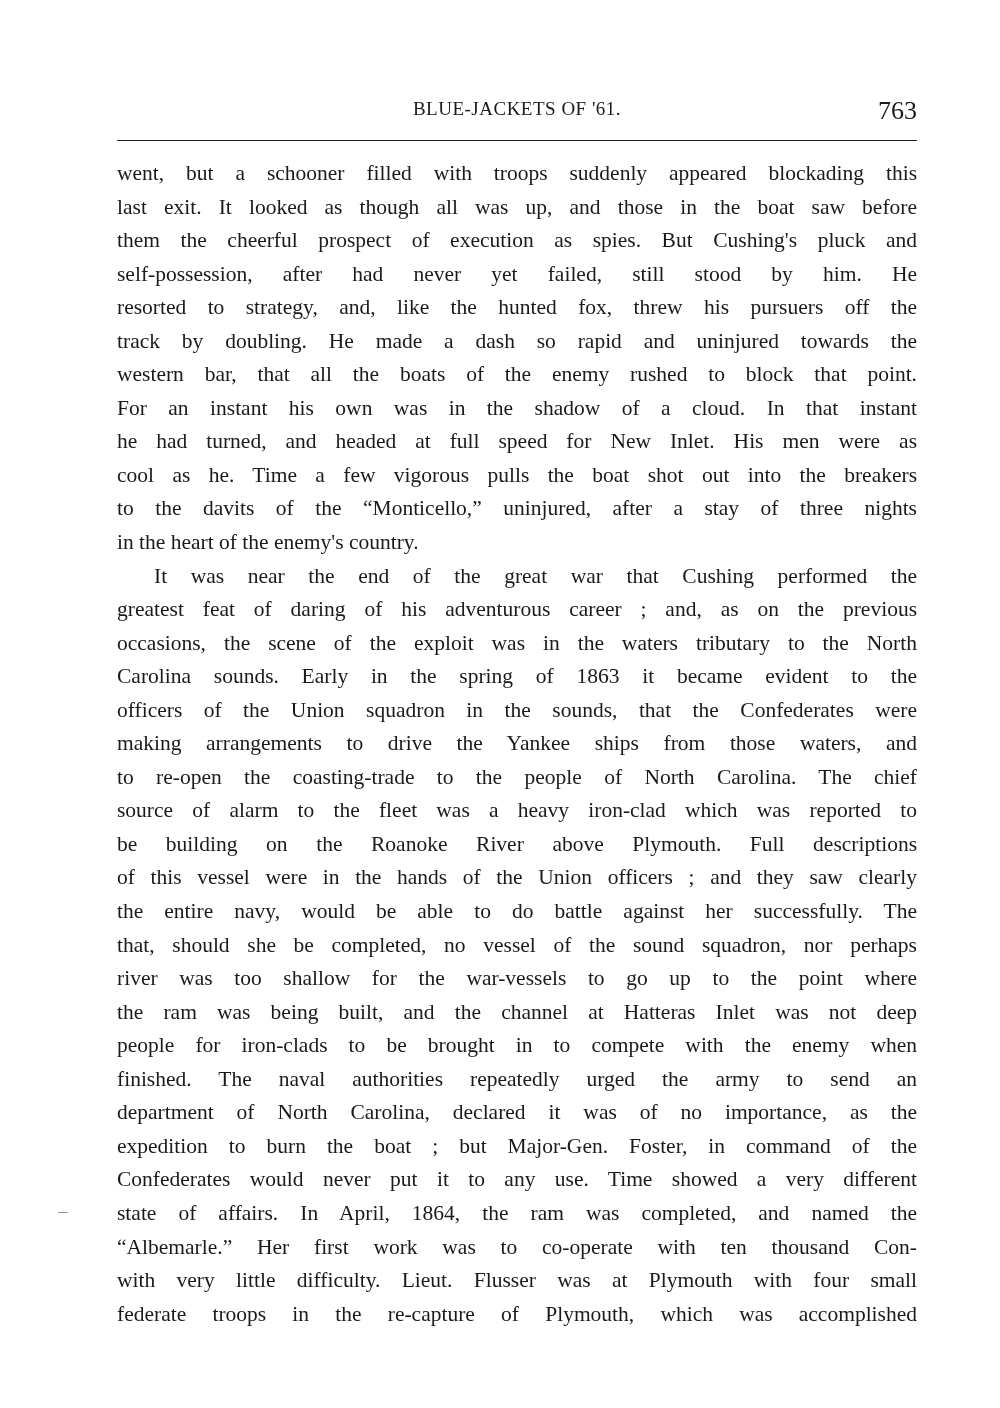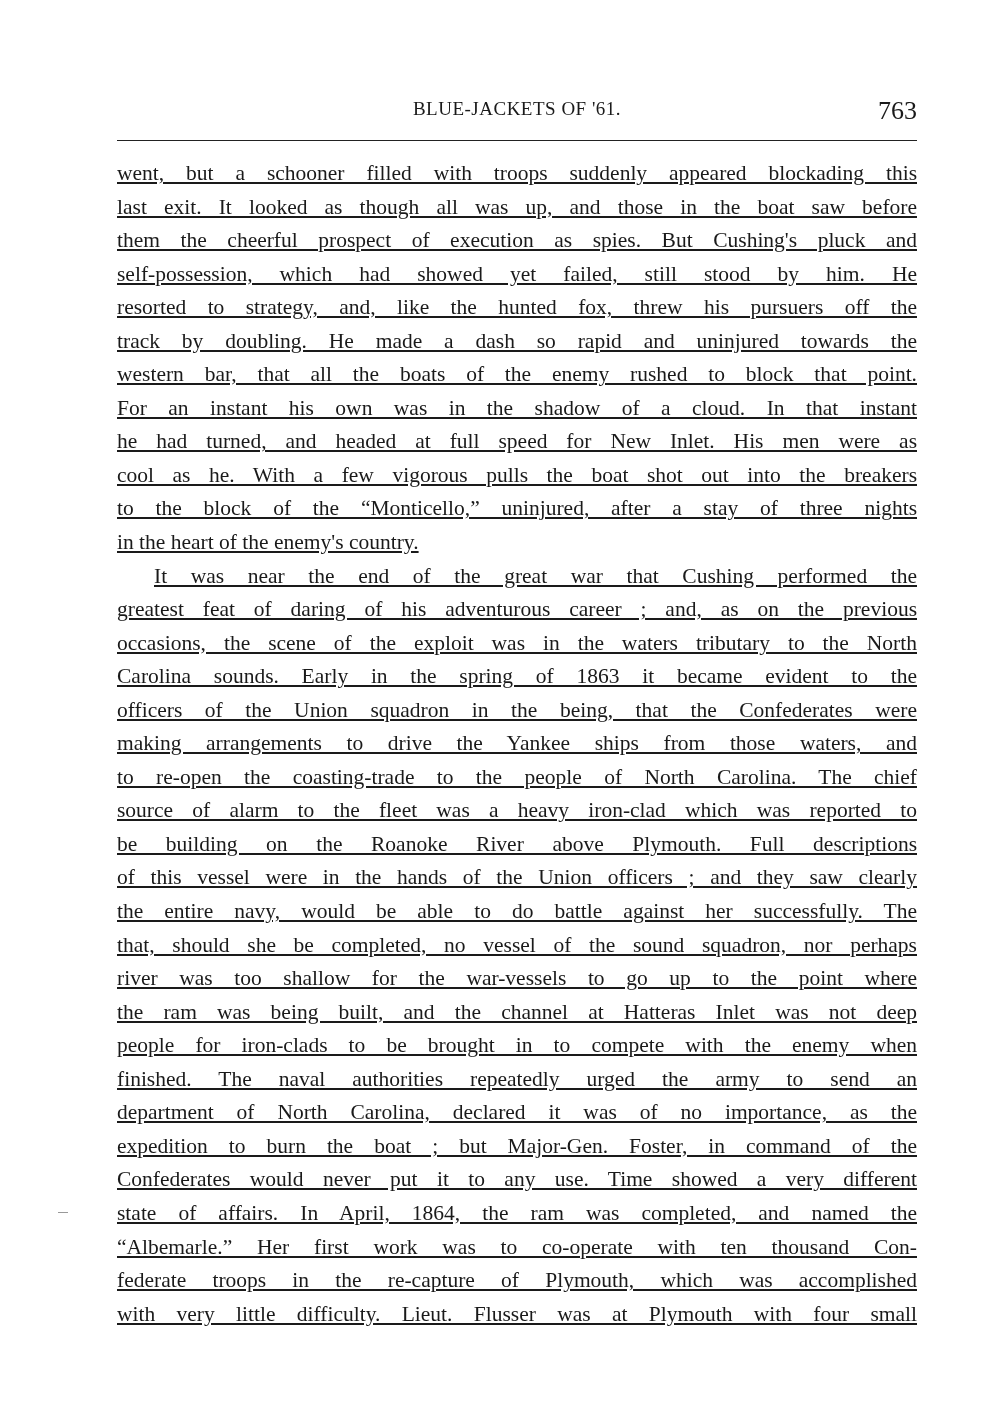--- a/index.html
+++ b/index.html
@@ -12,69 +12,69 @@
   }
   .page-number {
     position: absolute; right: 0; top: 0;
     font-family: "Liberation Serif", serif; font-size: 26px;
   }
   .rule { position: absolute; left: 117px; top: 124px; width: 800px; height: 0; border-top: 1.6px solid #222; }
   .body-text {
     position: absolute; left: 117px; top: 141px; width: 800px;
     font-family: "Liberation Serif", serif; font-size: 21.5px; line-height: 33.55px;
   }
-  .line { display: block; text-align: justify; text-align-last: justify; white-space: nowrap; height: 33.55px; overflow: visible; text-decoration: underline; }
+  .line { display: block; text-align: justify; text-align-last: justify; white-space: nowrap; height: 33.55px; overflow: visible; }
   .line.last { text-align-last: left; }
   .line.indent { padding-left: 37px; }
   .margin-mark { position: absolute; left: 58px; top: 1196px; width: 10px; border-top: 1px solid #999; }
 </style>
 </head>
 <body>
 
 <div class="page">
   <div class="running-head">
     <div class="running-title">BLUE-JACKETS OF '61.</div>
     <div class="page-number">763</div>
   </div>
   <div class="rule"></div>
   <div class="margin-mark"></div>
   <div class="body-text" id="body-text">
       <div>
         <span class="line">went, but a schooner filled with troops suddenly appeared blockading this</span>
         <span class="line">last exit.  It looked as though all was up, and those in the boat saw before</span>
         <span class="line">them the cheerful prospect of execution as spies.  But Cushing's pluck and</span>
-        <span class="line">self-possession, which had showed yet failed, still stood by him.  He</span>
+        <span class="line">self-possession, after had never yet failed, still stood by him.  He</span>
         <span class="line">resorted to strategy, and, like the hunted fox, threw his pursuers off the</span>
         <span class="line">track by doubling.  He made a dash so rapid and uninjured towards the</span>
         <span class="line">western bar, that all the boats of the enemy rushed to block that point.</span>
         <span class="line">For an instant his own was in the shadow of a cloud.  In that instant</span>
         <span class="line">he had turned, and headed at full speed for New Inlet.  His men were as</span>
-        <span class="line">cool as he.  With a few vigorous pulls the boat shot out into the breakers</span>
-        <span class="line">to the block of the “Monticello,” uninjured, after a stay of three nights</span>
+        <span class="line">cool as he.  Time a few vigorous pulls the boat shot out into the breakers</span>
+        <span class="line">to the davits of the “Monticello,” uninjured, after a stay of three nights</span>
         <span class="line last">in the heart of the enemy's country.</span>
       </div>
       <div>
         <span class="line indent">It was near the end of the great war that Cushing performed the</span>
         <span class="line">greatest feat of daring of his adventurous career ; and, as on the previous</span>
         <span class="line">occasions, the scene of the exploit was in the waters tributary to the North</span>
         <span class="line">Carolina sounds.  Early in the spring of 1863 it became evident to the</span>
-        <span class="line">officers of the Union squadron in the being, that the Confederates were</span>
+        <span class="line">officers of the Union squadron in the sounds, that the Confederates were</span>
         <span class="line">making arrangements to drive the Yankee ships from those waters, and</span>
         <span class="line">to re-open the coasting-trade to the people of North Carolina.  The chief</span>
         <span class="line">source of alarm to the fleet was a heavy iron-clad which was reported to</span>
         <span class="line">be building on the Roanoke River above Plymouth.  Full descriptions</span>
         <span class="line">of this vessel were in the hands of the Union officers ; and they saw clearly</span>
         <span class="line">the entire navy, would be able to do battle against her successfully.  The</span>
         <span class="line">that, should she be completed, no vessel of the sound squadron, nor perhaps</span>
         <span class="line">river was too shallow for the war-vessels to go up to the point where</span>
         <span class="line">the ram was being built, and the channel at Hatteras Inlet was not deep</span>
         <span class="line">people for iron-clads to be brought in to compete with the enemy when</span>
         <span class="line">finished.  The naval authorities repeatedly urged the army to send an</span>
         <span class="line">department of North Carolina, declared it was of no importance, as the</span>
         <span class="line">expedition to burn the boat ; but Major-Gen. Foster, in command of the</span>
         <span class="line">Confederates would never put it to any use.  Time showed a very different</span>
         <span class="line">state of affairs.  In April, 1864, the ram was completed, and named the</span>
         <span class="line">“Albemarle.”  Her first work was to co-operate with ten thousand Con-</span>
+        <span class="line">with very little difficulty.  Lieut. Flusser was at Plymouth with four small</span>
         <span class="line">federate troops in the re-capture of Plymouth, which was accomplished</span>
-        <span class="line">with very little difficulty.  Lieut. Flusser was at Plymouth with four small</span>
       </div>
     </div>
 </div>
 
 </body></html>

